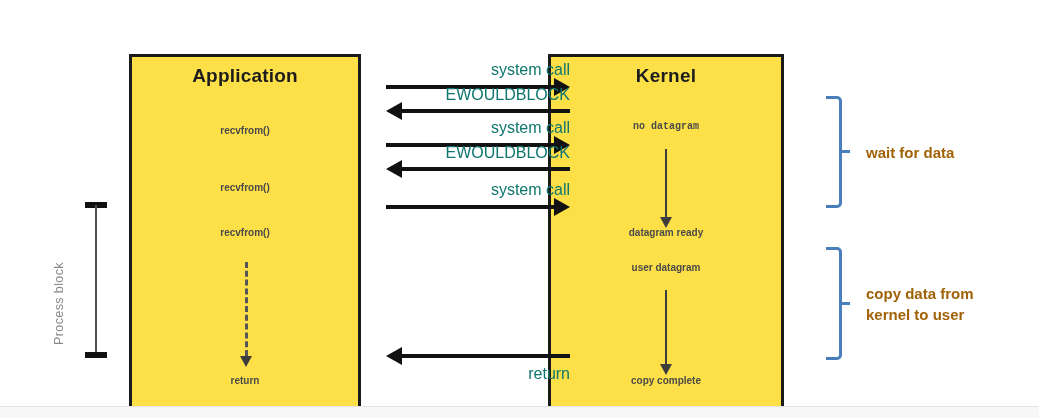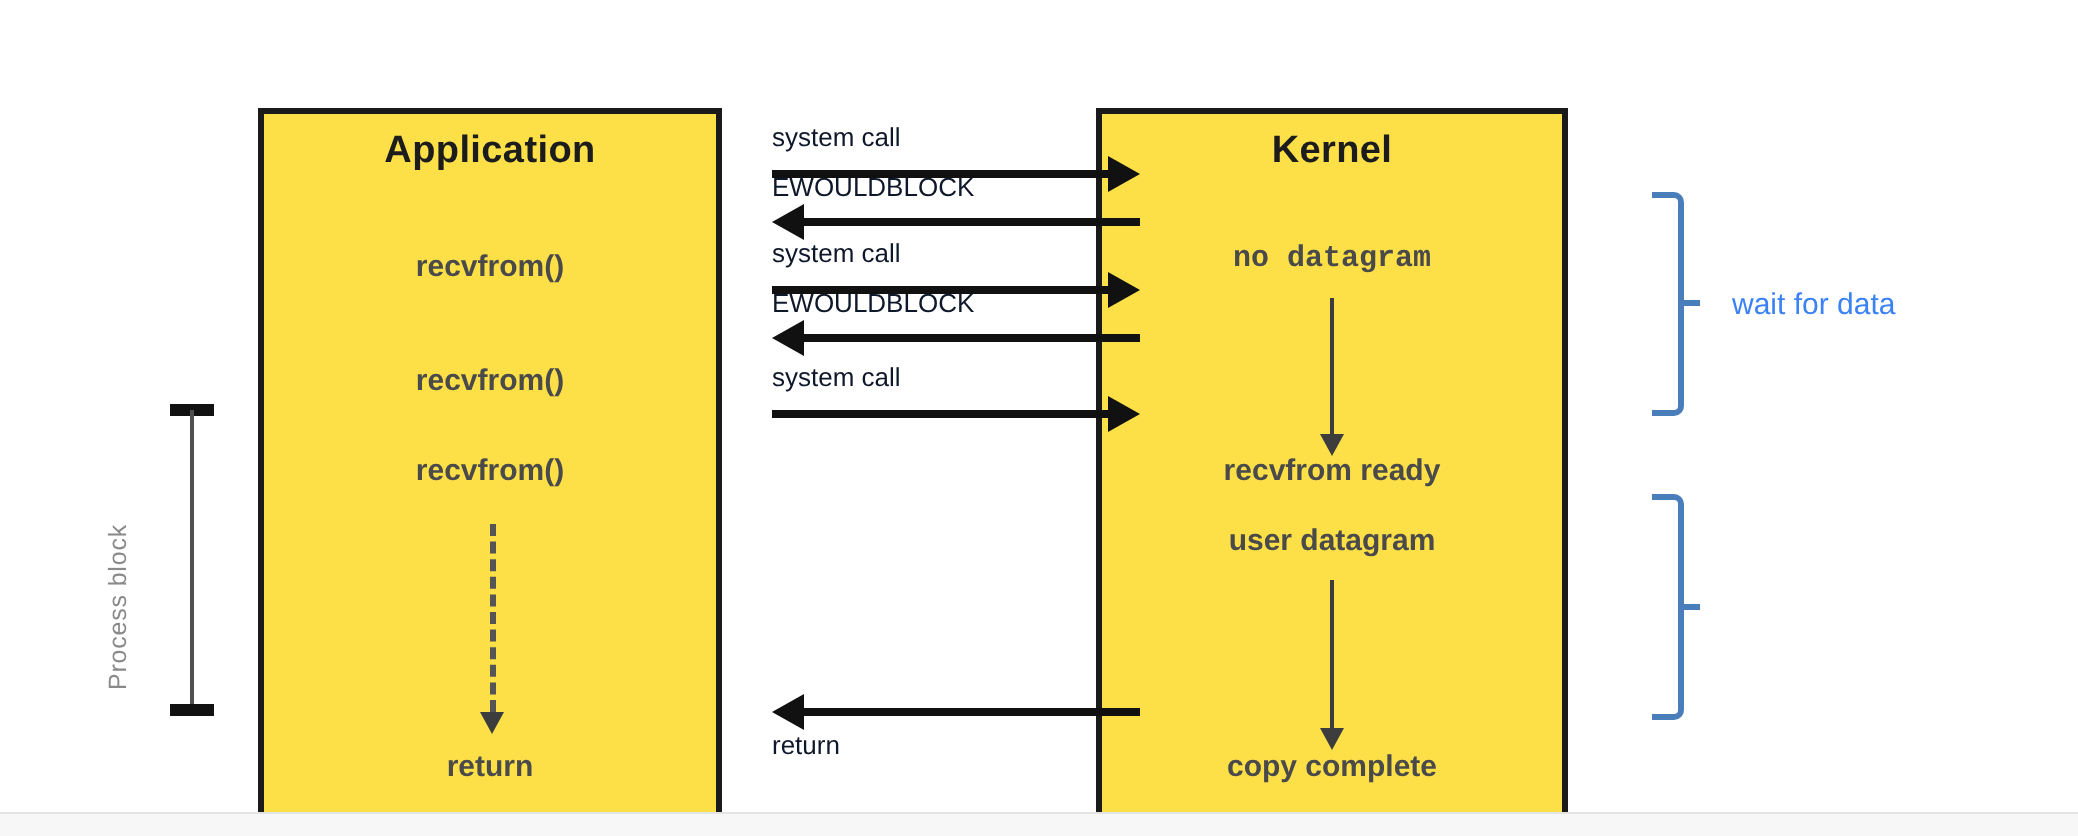--- a/index.html
+++ b/index.html
@@ -51,21 +51,21 @@
     letter-spacing: .2px;
   }
   #app-box  .box-title { top: 8px; }
   #kern-box .box-title { top: 8px; }
 
   
   .box-label {
     position: absolute;
     width: 100%;
     text-align: center;
-    font-size: 15px;
+    font-size: 10px;
     font-weight: bold;
     color: #4a4a4a;
     white-space: nowrap;
   }
 
   
   .msg {
     position: absolute;
     height: 22px;
   }
@@ -89,23 +89,23 @@
   .msg.left .head {
     left: 0;
     border-right: 16px solid #111111;
   }
   .msg.right .shaft { left: 0; right: 13px; }
   .msg.left  .shaft { left: 13px; right: 0; }
 
   .msg-label {
     position: absolute;
     width: 100%;
-    text-align: left;
-    font-size: 13px;
-    color: #0f172a;
+    text-align: right;
+    font-size: 16px;
+    color: #0f766e;
     white-space: nowrap;
   }
   .msg-label.above { top: -15px; }
   .msg-label.below { top: 20px; }
 
   
   .vline {
     position: absolute;
     width: 2px;
     background: #3d3d3d;
@@ -134,22 +134,22 @@
   }
   .bracket-tick {
     position: absolute;
     width: 11px;
     height: 3px;
     background: #4a7ebb;
   }
   .bracket-text {
     position: absolute;
     font-size: 15px;
-    font-weight: normal;
-    color: #3b82f6;
+    font-weight: bold;
+    color: #a16207;
     line-height: 21px;
     white-space: pre-line;
   }
 
   
   .ibar-stem {
     position: absolute;
     width: 2px;
     background: #4f4f4f;
   }
@@ -195,21 +195,21 @@
   </div>
 
   <div class="proc-box" id="kern-box">
     <div class="box-title">Kernel</div>
 
     <div class="box-label" style="top:64px;font-family:Liberation Mono, monospace;">no datagram</div>
 
     <div class="vline" style="left:114px; top:92px; height:70px;"></div>
     <div class="vhead" style="left:109px; top:160px;"></div>
 
-    <div class="box-label" style="top:170px;">recvfrom ready</div>
+    <div class="box-label" style="top:170px;">datagram ready</div>
 
     <div class="box-label" style="top:205px;">user datagram</div>
 
     <div class="vline" style="left:114px; top:233px; height:76px;"></div>
     <div class="vhead" style="left:109px; top:307px;"></div>
 
     <div class="box-label" style="top:318px;">copy complete</div>
   </div>
 
   <div class="msg right" style="left:386px; top:76px; width:184px;">
@@ -247,16 +247,18 @@
     <div class="head"></div>
     <div class="msg-label below">return</div>
   </div>
 
   <div class="bracket" style="left:826px; top:96px; height:112px;"></div>
   <div class="bracket-tick" style="left:839px; top:150px;"></div>
   <div class="bracket-text" style="left:866px; top:142px;">wait for data</div>
 
   <div class="bracket" style="left:826px; top:247px; height:113px;"></div>
   <div class="bracket-tick" style="left:839px; top:302px;"></div>
+  <div class="bracket-text" style="left:866px; top:283px;">copy data from
+kernel to user</div>
 
   <div class="page-edge"></div>
 
 </div>
 
 </body></html>

